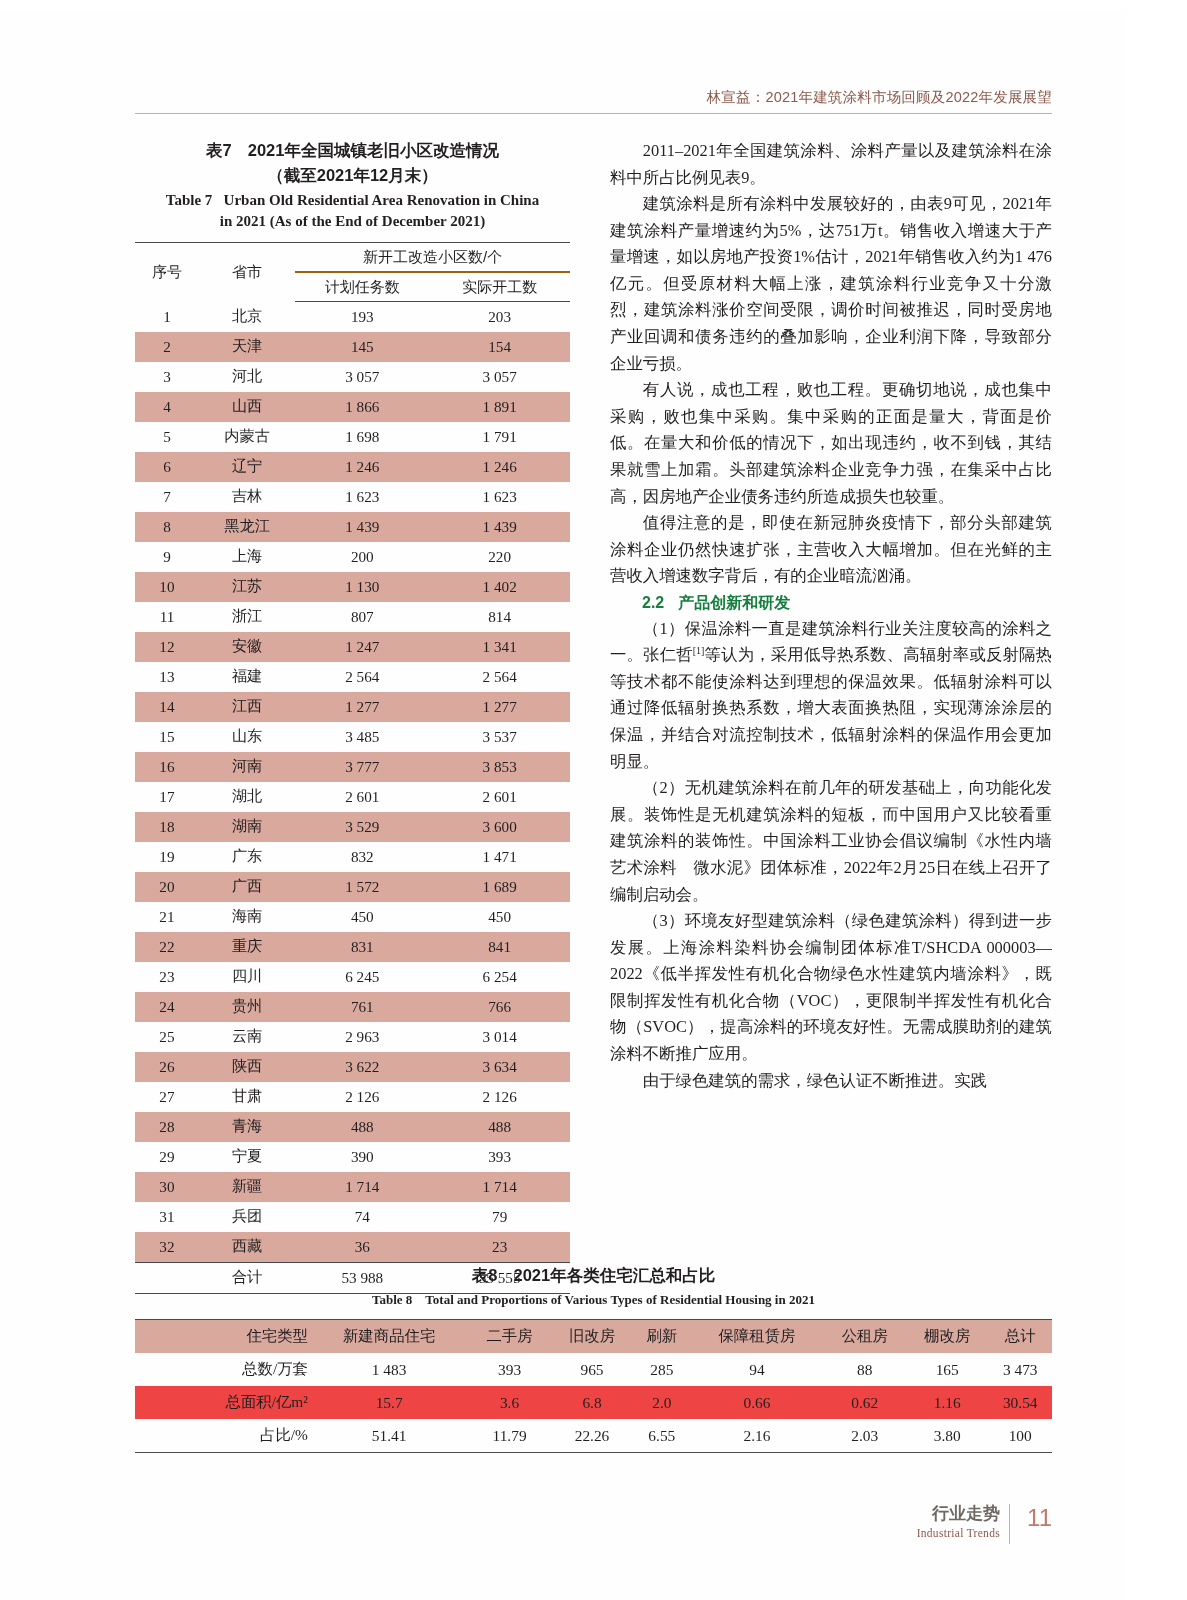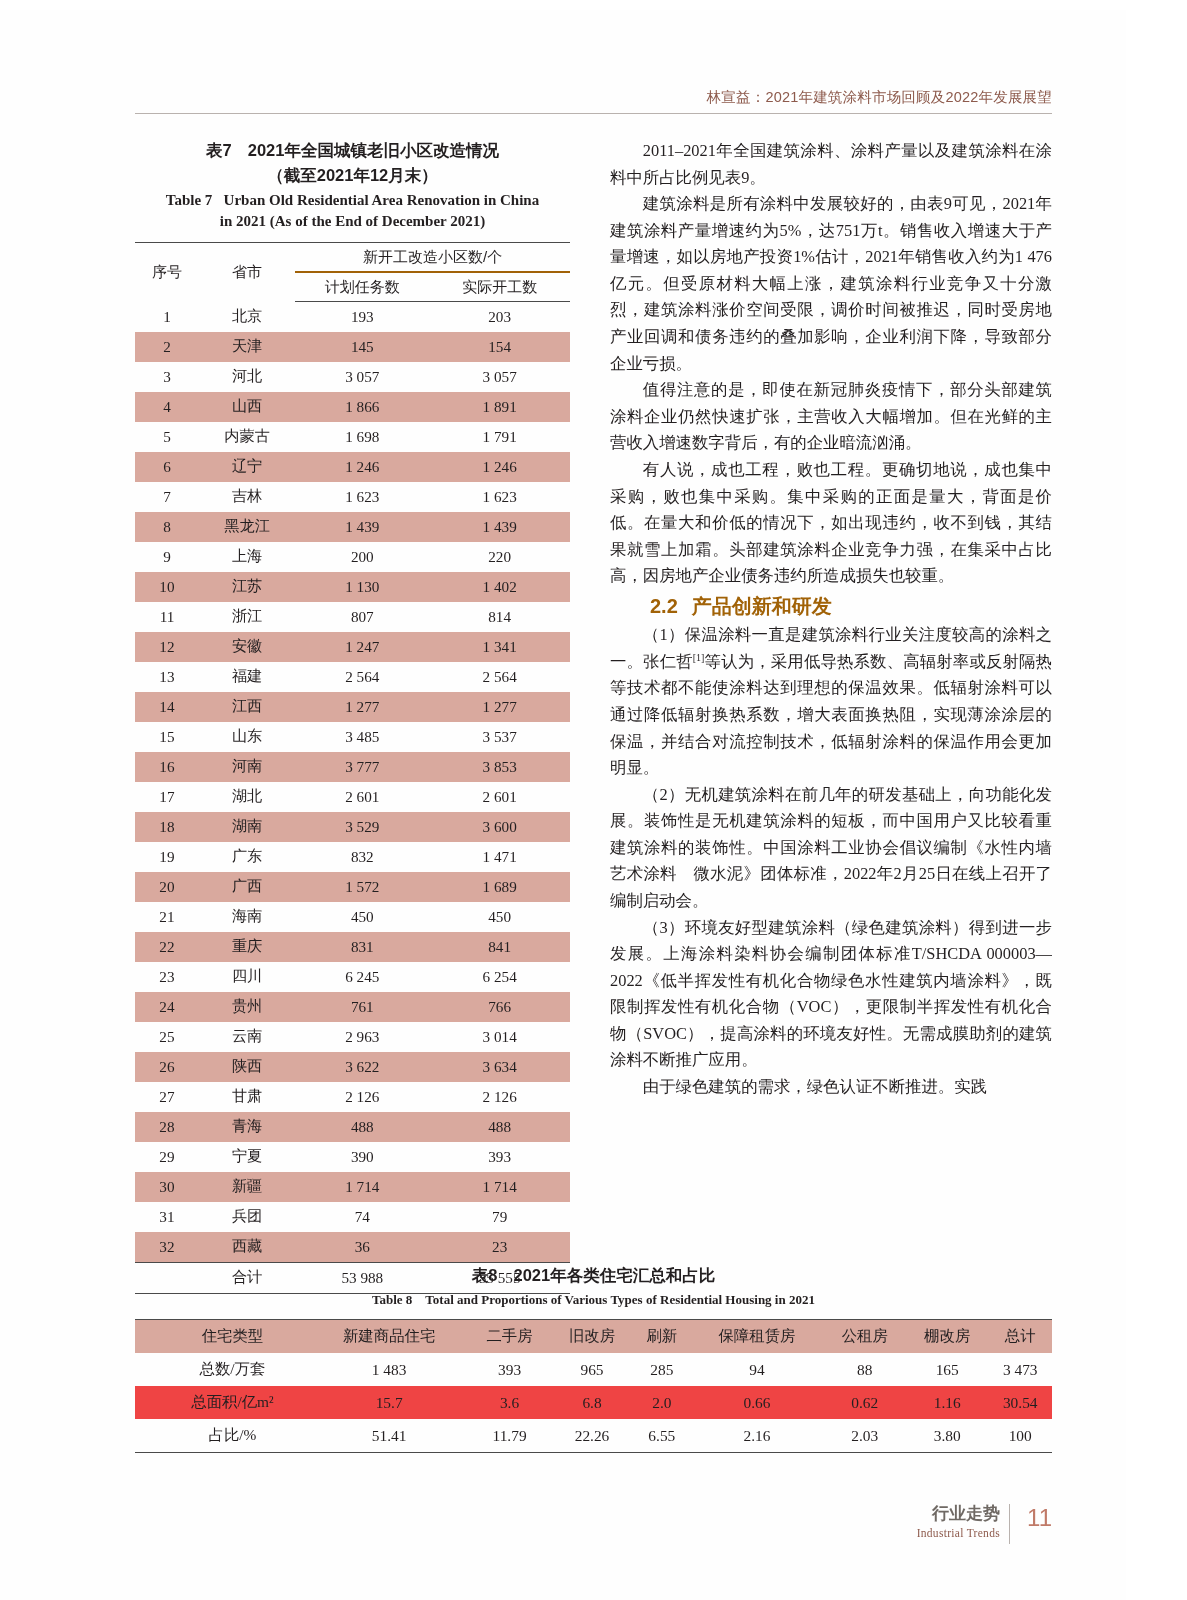--- a/index.html
+++ b/index.html
@@ -61,22 +61,22 @@
     text-align: justify;
   }
   .col-right p {
     margin: 0 0 0 0;
     text-indent: 2em;
   }
   .sec-head {
     margin: 2px 0 0 0;
     font-family: "Liberation Sans", sans-serif;
     font-weight: bold;
-    color: #a16207;
-    font-size: 20px;
+    color: #15803d;
+    font-size: 16px;
     text-indent: 0;
   }
   .sec-head .num { margin-right: 14px; }
   sup { font-size: 10px; vertical-align: super; }
 
   
   .t7-title-cn {
     text-align: center;
     font-family: "Liberation Sans", sans-serif;
     font-weight: bold;
@@ -150,21 +150,21 @@
     text-align: center;
     padding: 6px 2px;
     font-weight: normal;
   }
   table.t8 thead th {
     background: #d9a99e;
     font-family: "Liberation Sans", sans-serif;
     font-size: 15.4px;
   }
   table.t8 tbody tr.shade td { background: #ef4444; }
-  table.t8 td.rowlab, table.t8 th.rowlab { text-align: center; padding-left: 22px; }
+  table.t8 td.rowlab, table.t8 th.rowlab { text-align: right; padding-left: 22px; }
   .t8 .rule-top th { border-top: 1.6px solid #4a4a4a; }
   .t8 tr.lastrow td { border-bottom: 1.6px solid #4a4a4a; }
 
   
   .footer {
     position: absolute;
     left: 810px;
     top: 1492px;
     width: 242px;
     height: 48px;
@@ -438,22 +438,22 @@
             <td class="c3">53 988</td>
             <td class="c4">55 555</td>
           </tr>
         </tbody>
     </table>
   </div>
 
   <div class="col-right">
     <p>2011–2021年全国建筑涂料、涂料产量以及建筑涂料在涂料中所占比例见表9。</p>
     <p>建筑涂料是所有涂料中发展较好的，由表9可见，2021年建筑涂料产量增速约为5%，达751万t。销售收入增速大于产量增速，如以房地产投资1%估计，2021年销售收入约为1 476亿元。但受原材料大幅上涨，建筑涂料行业竞争又十分激烈，建筑涂料涨价空间受限，调价时间被推迟，同时受房地产业回调和债务违约的叠加影响，企业利润下降，导致部分企业亏损。</p>
+    <p>有人说，成也工程，败也工程。更确切地说，成也集中采购，败也集中采购。集中采购的正面是量大，背面是价低。在量大和价低的情况下，如出现违约，收不到钱，其结果就雪上加霜。头部建筑涂料企业竞争力强，在集采中占比高，因房地产企业债务违约所造成损失也较重。</p>
     <p>值得注意的是，即使在新冠肺炎疫情下，部分头部建筑涂料企业仍然快速扩张，主营收入大幅增加。但在光鲜的主营收入增速数字背后，有的企业暗流汹涌。</p>
-    <p>有人说，成也工程，败也工程。更确切地说，成也集中采购，败也集中采购。集中采购的正面是量大，背面是价低。在量大和价低的情况下，如出现违约，收不到钱，其结果就雪上加霜。头部建筑涂料企业竞争力强，在集采中占比高，因房地产企业债务违约所造成损失也较重。</p>
     <p class="sec-head">
       <span class="num">2.2</span><span>产品创新和研发</span>
     </p>
     <p><span>（1）保温涂料一直是建筑涂料行业关注度较高的涂料之一。张仁哲</span><sup>[1]</sup><span>等认为，采用低导热系数、高辐射率或反射隔热等技术都不能使涂料达到理想的保温效果。低辐射涂料可以通过降低辐射换热系数，增大表面换热阻，实现薄涂涂层的保温，并结合对流控制技术，低辐射涂料的保温作用会更加明显。</span></p>
     <p>（2）无机建筑涂料在前几年的研发基础上，向功能化发展。装饰性是无机建筑涂料的短板，而中国用户又比较看重建筑涂料的装饰性。中国涂料工业协会倡议编制《水性内墙艺术涂料　微水泥》团体标准，2022年2月25日在线上召开了编制启动会。</p>
     <p>（3）环境友好型建筑涂料（绿色建筑涂料）得到进一步发展。上海涂料染料协会编制团体标准T/SHCDA 000003—2022《低半挥发性有机化合物绿色水性建筑内墙涂料》，既限制挥发性有机化合物（VOC），更限制半挥发性有机化合物（SVOC），提高涂料的环境友好性。无需成膜助剂的建筑涂料不断推广应用。</p>
     <p>由于绿色建筑的需求，绿色认证不断推进。实践</p>
   </div>
 
   <div class="t8-wrap">

